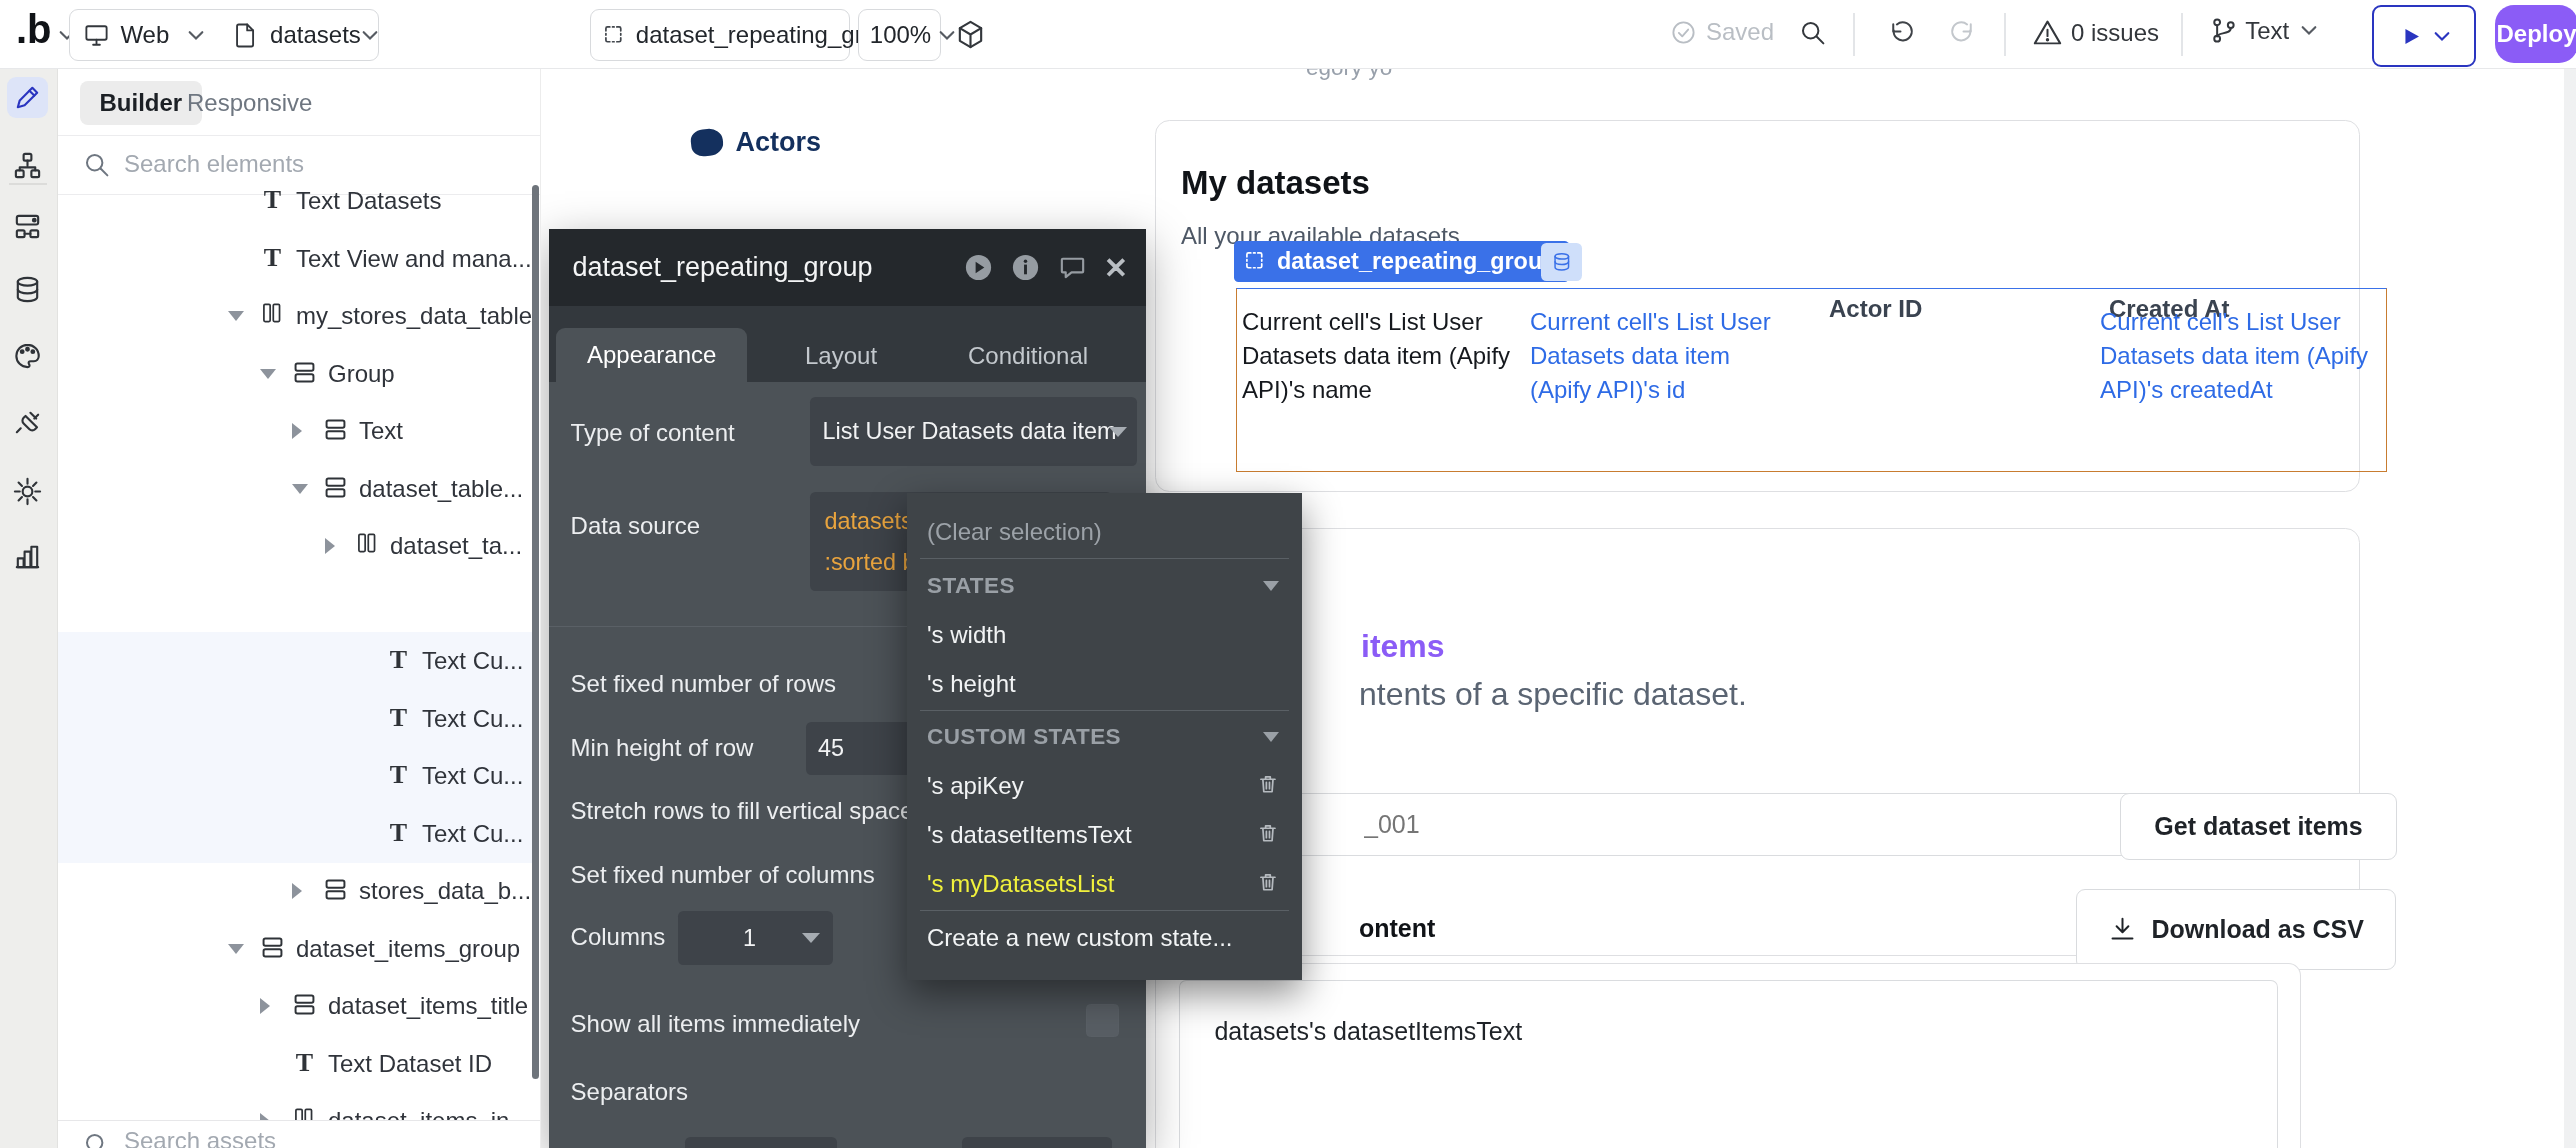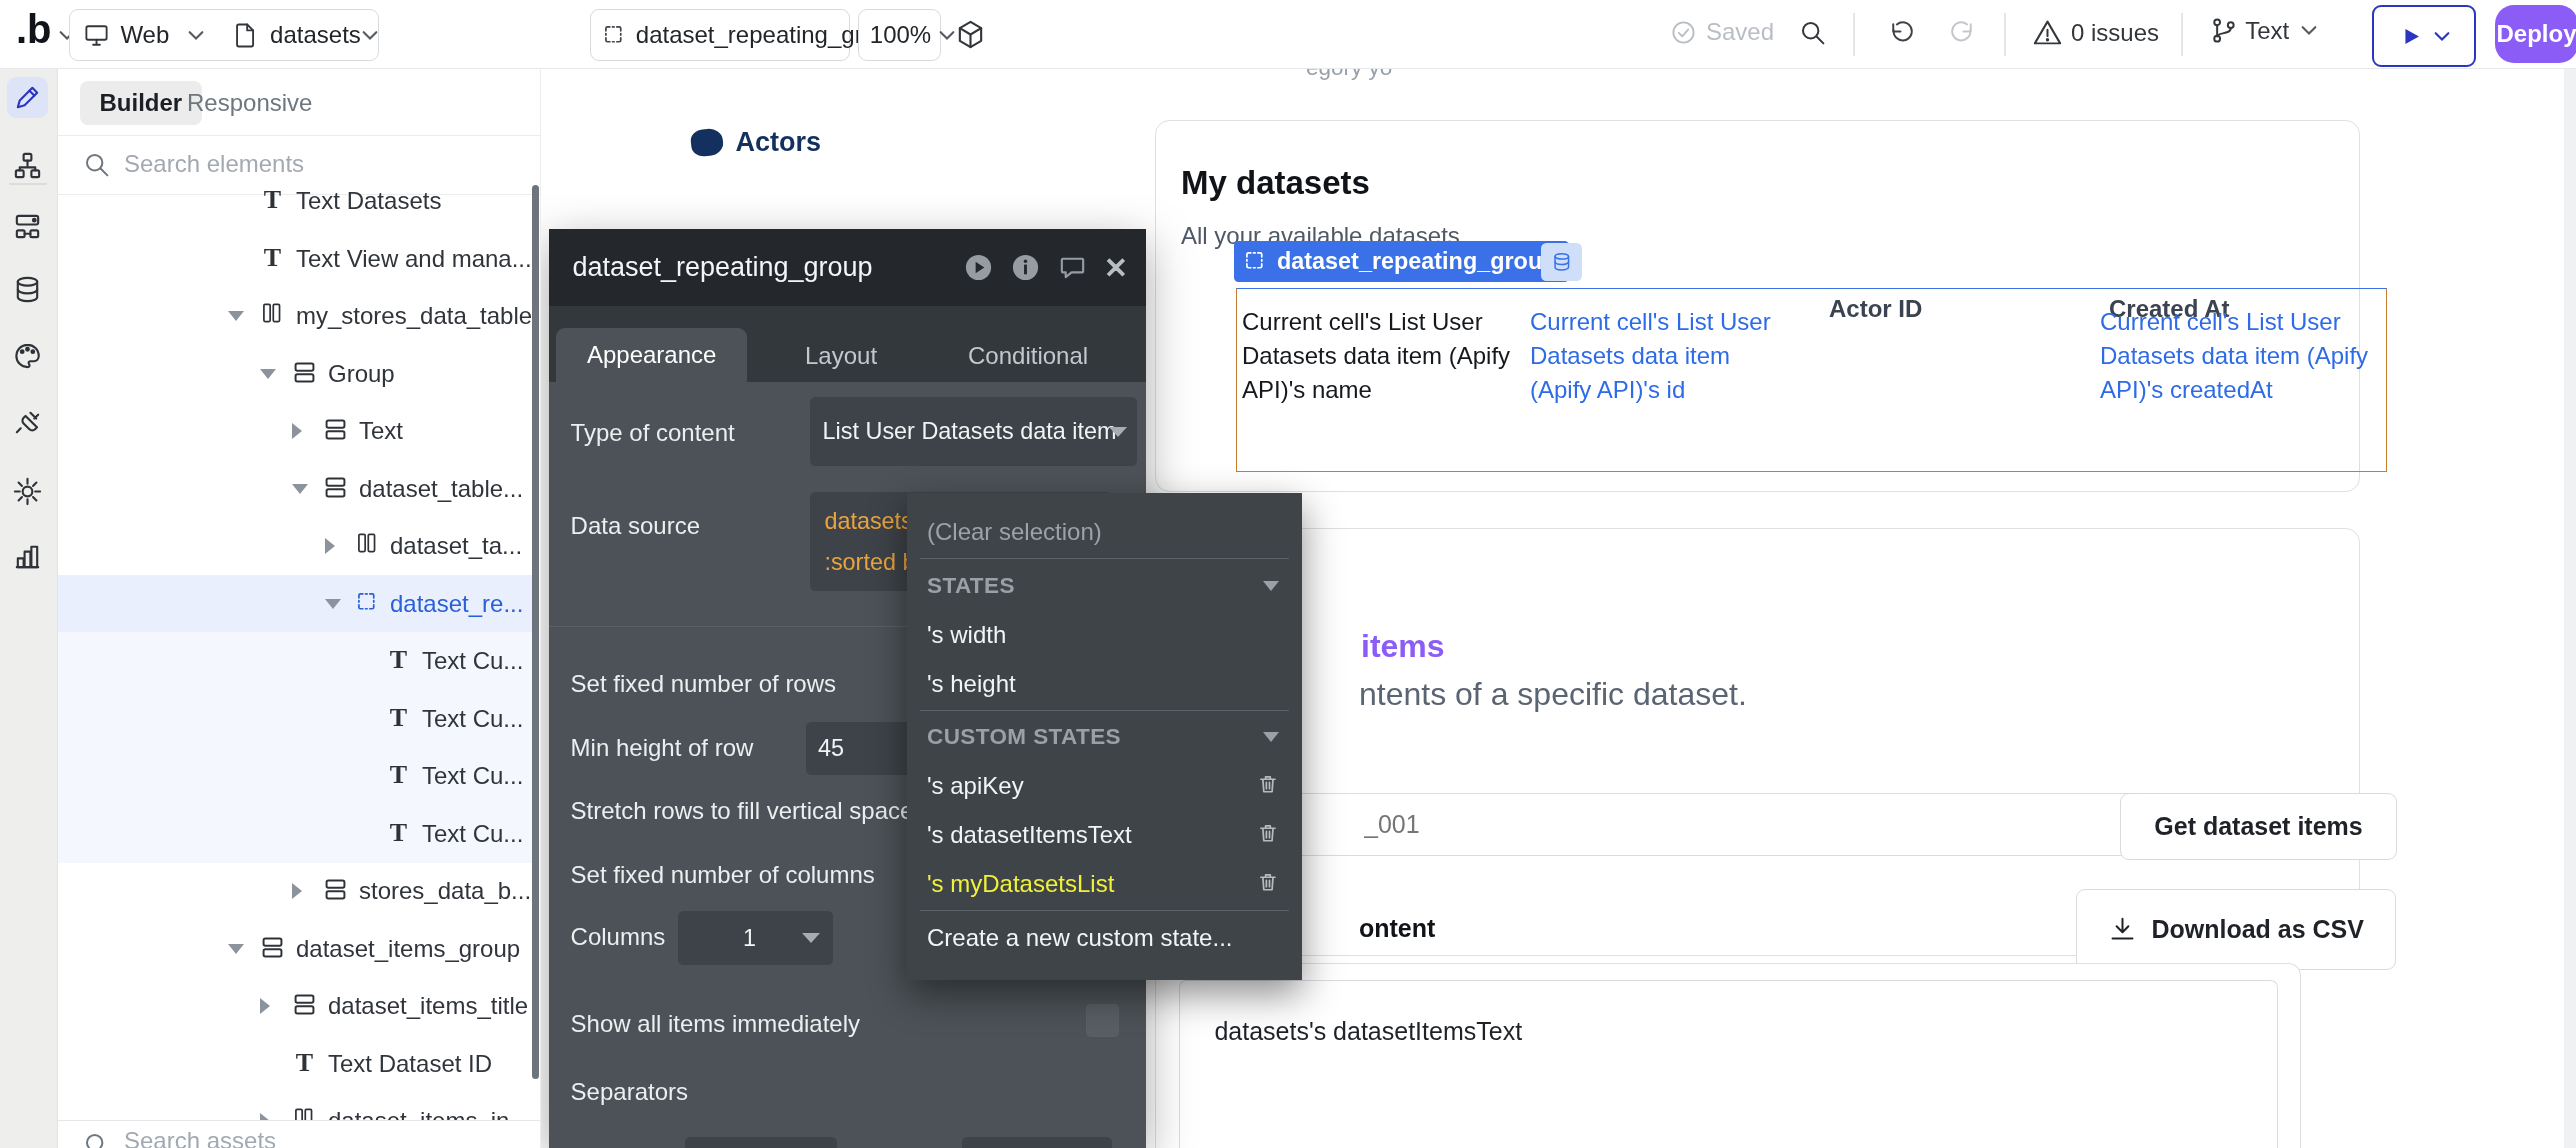--- a/index.html
+++ b/index.html
@@ -218,30 +218,20 @@
       <div class="tree-row" style="top: 345px;">
         <span class="caret right" style="left: 268px;"></span>
         <span class="tree-ico" style="left: 298px;">
           <svg width="25" height="25" viewBox="0 0 32 32" fill="none" stroke="currentColor" stroke-width="2.2" stroke-linecap="round" stroke-linejoin="round">
             <rect x="5" y="3" width="8" height="22" rx="1.5"></rect>
             <rect x="17" y="3" width="8" height="22" rx="1.5"></rect>
           </svg>
         </span>
         <span class="tree-label" style="left: 333px;">dataset_ta...</span>
       </div>
-      <div class="tree-row selected" style="top: 403px;">
-        <span class="caret down" style="left: 268px;"></span>
-        <span class="tree-ico" style="left: 298px; color: rgb(43, 95, 217);">
-          <svg width="25" height="25" viewBox="0 0 32 32" fill="none" stroke="currentColor" stroke-width="2.2" stroke-linecap="round" stroke-linejoin="round">
-            <path d="M5 10V7a2 2 0 0 1 2-2h3M19 5h3a2 2 0 0 1 2 2v3M24 19v3a2 2 0 0 1-2 2h-3M10 24H7a2 2 0 0 1-2-2v-3"></path>
-            <path d="M13.5 5h2M13.5 24h2M5 13.5v2M24 13.5v2"></path>
-          </svg>
-        </span>
-        <span class="tree-label" style="left: 333px;">dataset_re...</span>
-      </div>
       <div class="tree-row childsel" style="top: 460px;">
         <span class="tree-ico tico-text" style="left: 329px;">T</span>
         <span class="tree-label" style="left: 365px;">Text Cu...</span>
       </div>
       <div class="tree-row childsel" style="top: 518px;">
         <span class="tree-ico tico-text" style="left: 329px;">T</span>
         <span class="tree-label" style="left: 365px;">Text Cu...</span>
       </div>
       <div class="tree-row childsel" style="top: 575px;">
         <span class="tree-ico tico-text" style="left: 329px;">T</span>

